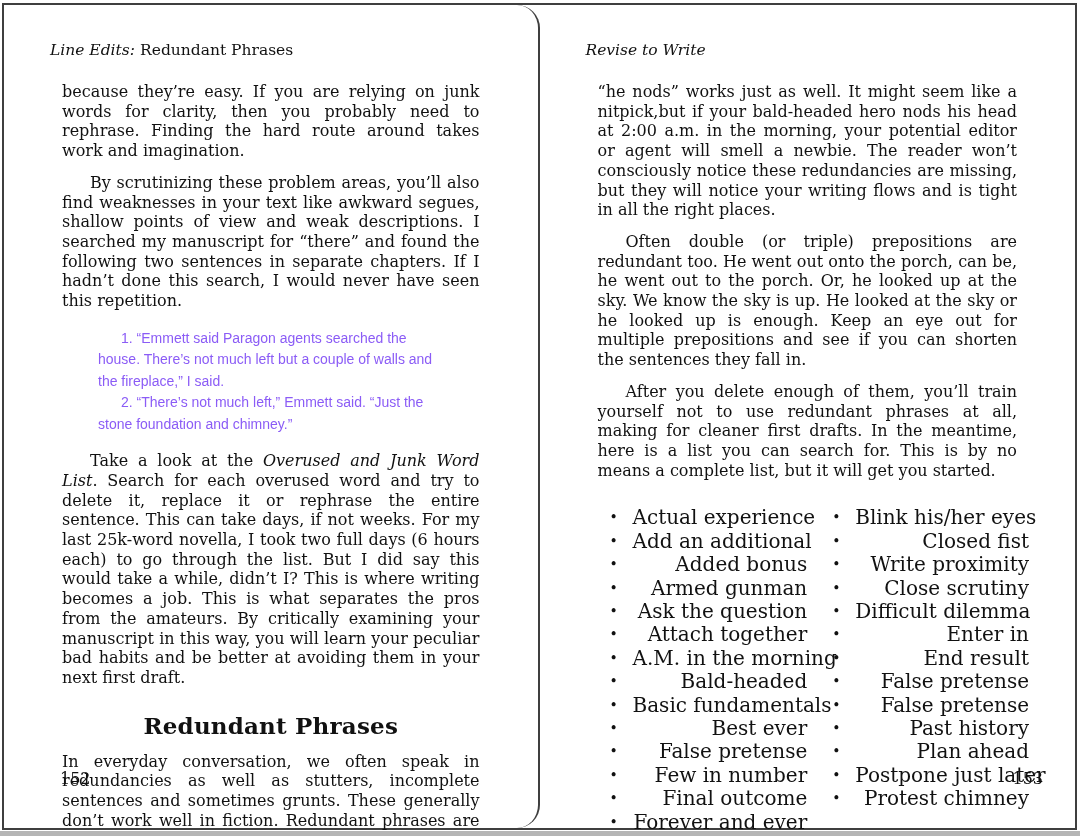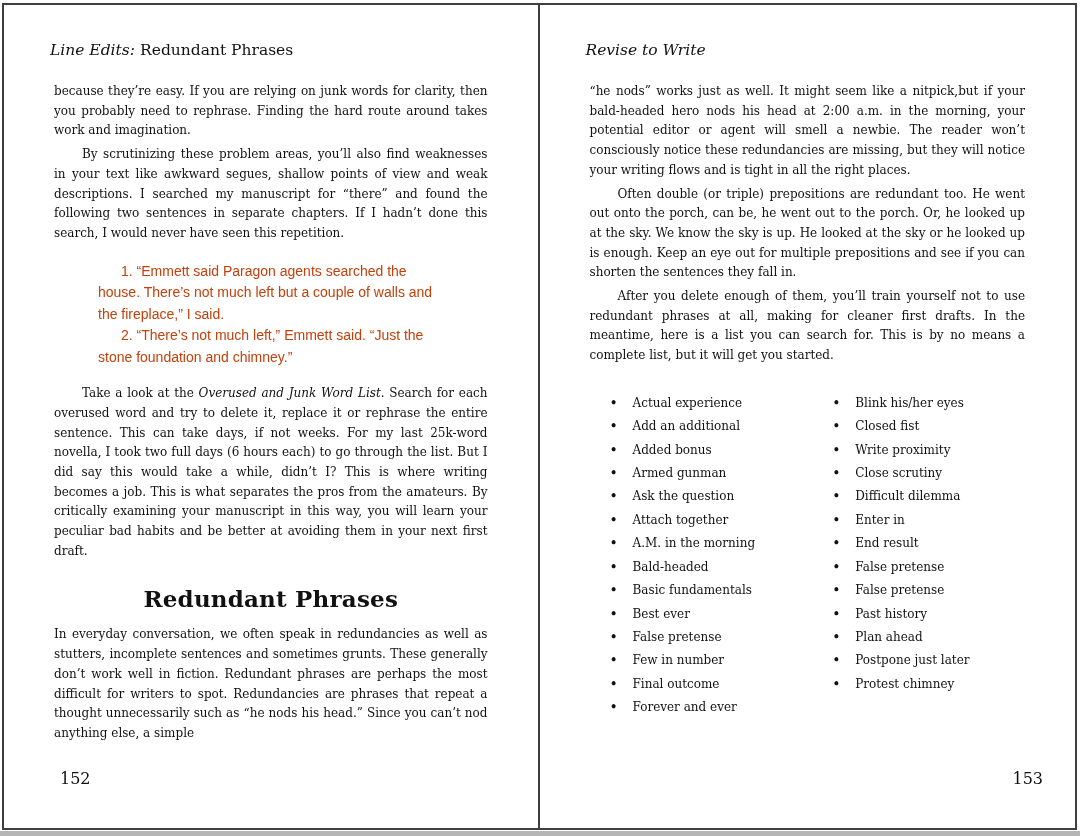--- a/index.html
+++ b/index.html
@@ -22,48 +22,49 @@
   .bottom-shadow {
     position: absolute;
     left: 0; right: 0; bottom: 0; height: 5px;
     background: #b5b5b5;
   }
   .page {
     width: 50%;
     box-sizing: border-box;
     position: relative;
     padding: 36px 46px 0 46px;
+    border-radius: 23px;
   }
   .page-left { border-right: 2px solid #3f3f3f; }
 
   .running-head {
     font-size: 15.5px;
     line-height: 18px;
     margin-bottom: 23px;
     white-space: nowrap;
   }
   .running-head .ital { font-style: italic; }
   .running-head .reg { font-style: normal; margin-left: 0.33em; }
   .running-head-right { text-align: left; font-style: italic; }
 
   p.body {
-    margin: 4px;
-    font-size: 12px;
+    margin: 12px;
+    font-size: 16px;
     line-height: 19.7px;
     text-align: justify;
   }
   p.indent { text-indent: 28px; }
   .ital-inline { font-style: italic; }
 
   .quote {
     margin: 17px 46px 16px 48px;
     font-family: "Liberation Sans", sans-serif;
     font-size: 14px;
     line-height: 21.5px;
-    color: #c2410c;
+    color: #8b5cf6;
   }
   .quote p {
     margin: 0;
     text-indent: 23px;
     text-align: left;
   }
 
   h2.section-heading {
     font-size: 23px;
     font-weight: bold;
@@ -81,22 +82,23 @@
     box-sizing: border-box;
     list-style: none;
     margin: 0; padding: 0;
   }
   .list-col-1 { padding-left: 22px; }
   .list-col-2 { padding-left: 23px; }
   .list-col li {
     position: relative;
     padding-left: 25px;
     line-height: 23.4px;
-    font-size: 12px;
+    font-size: 20px;
     white-space: nowrap;
+    text-align: right;
   }
   .list-col li::before {
     content: "\2022";
     position: absolute;
     left: 2px;
     top: 0;
     font-size: 14px;
   }
 
   .page-number {

